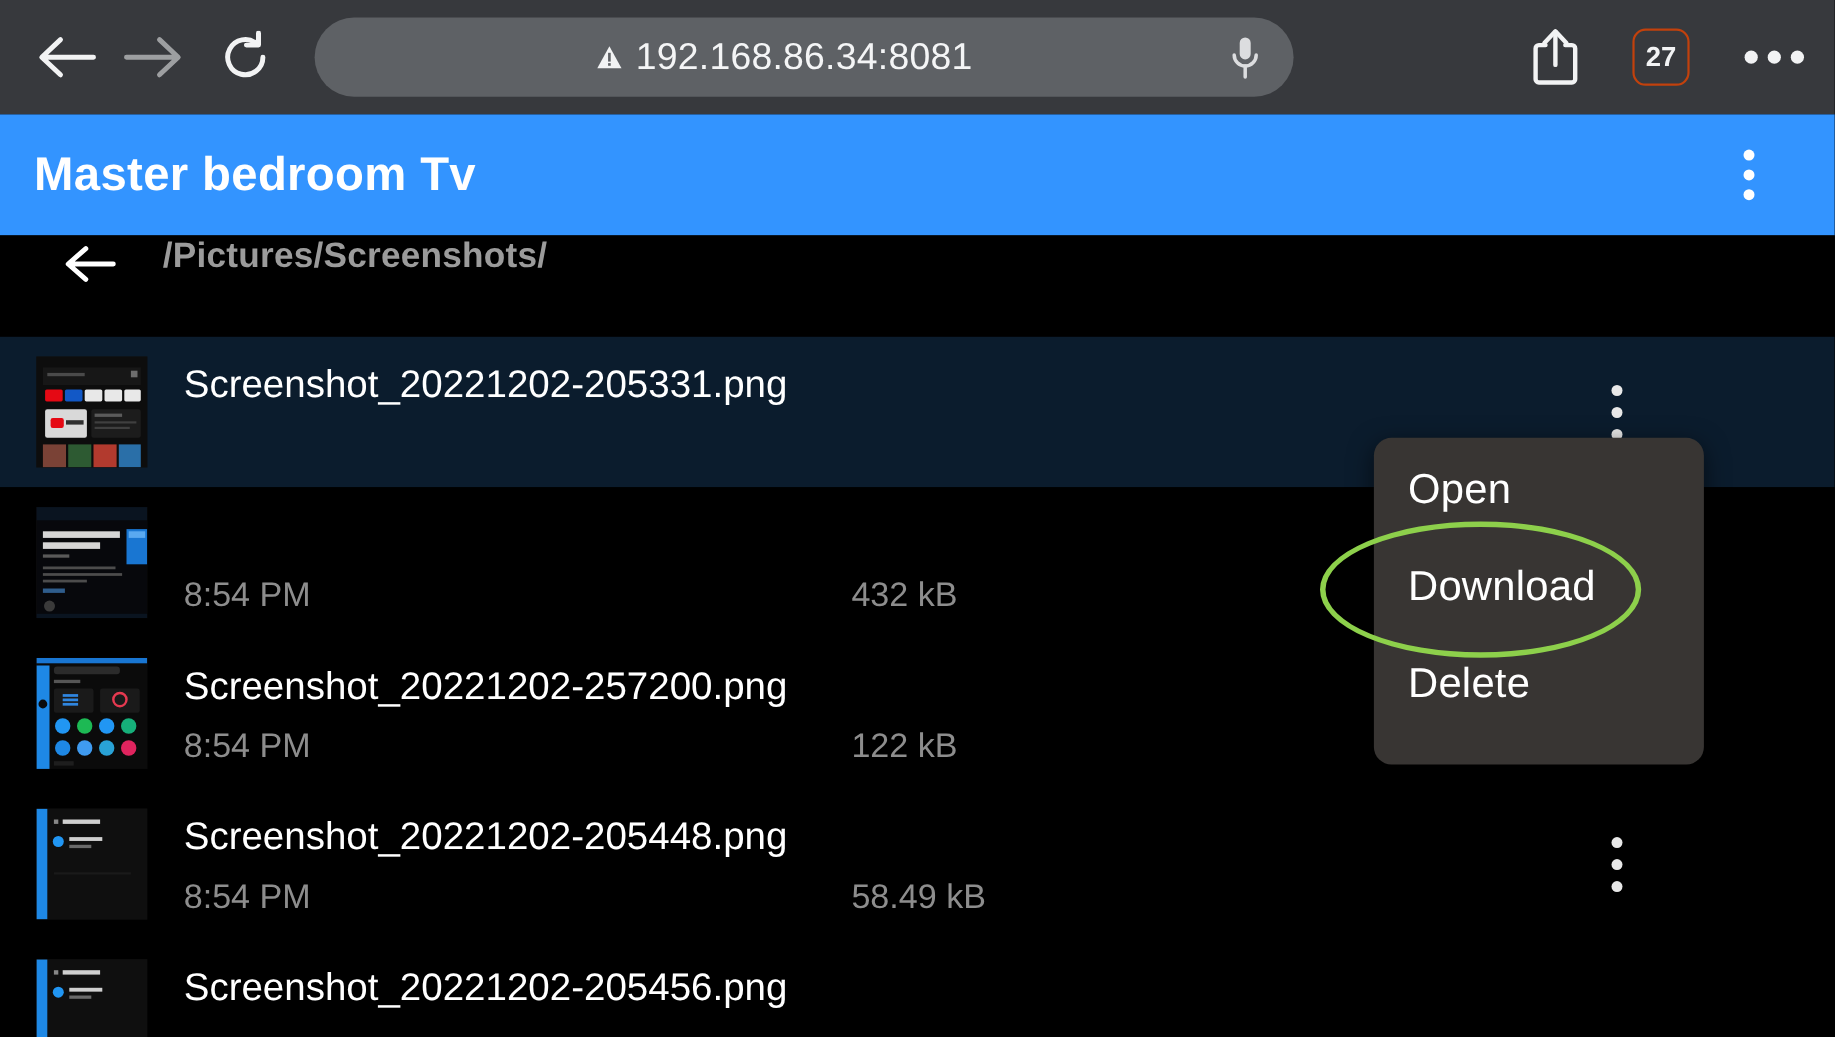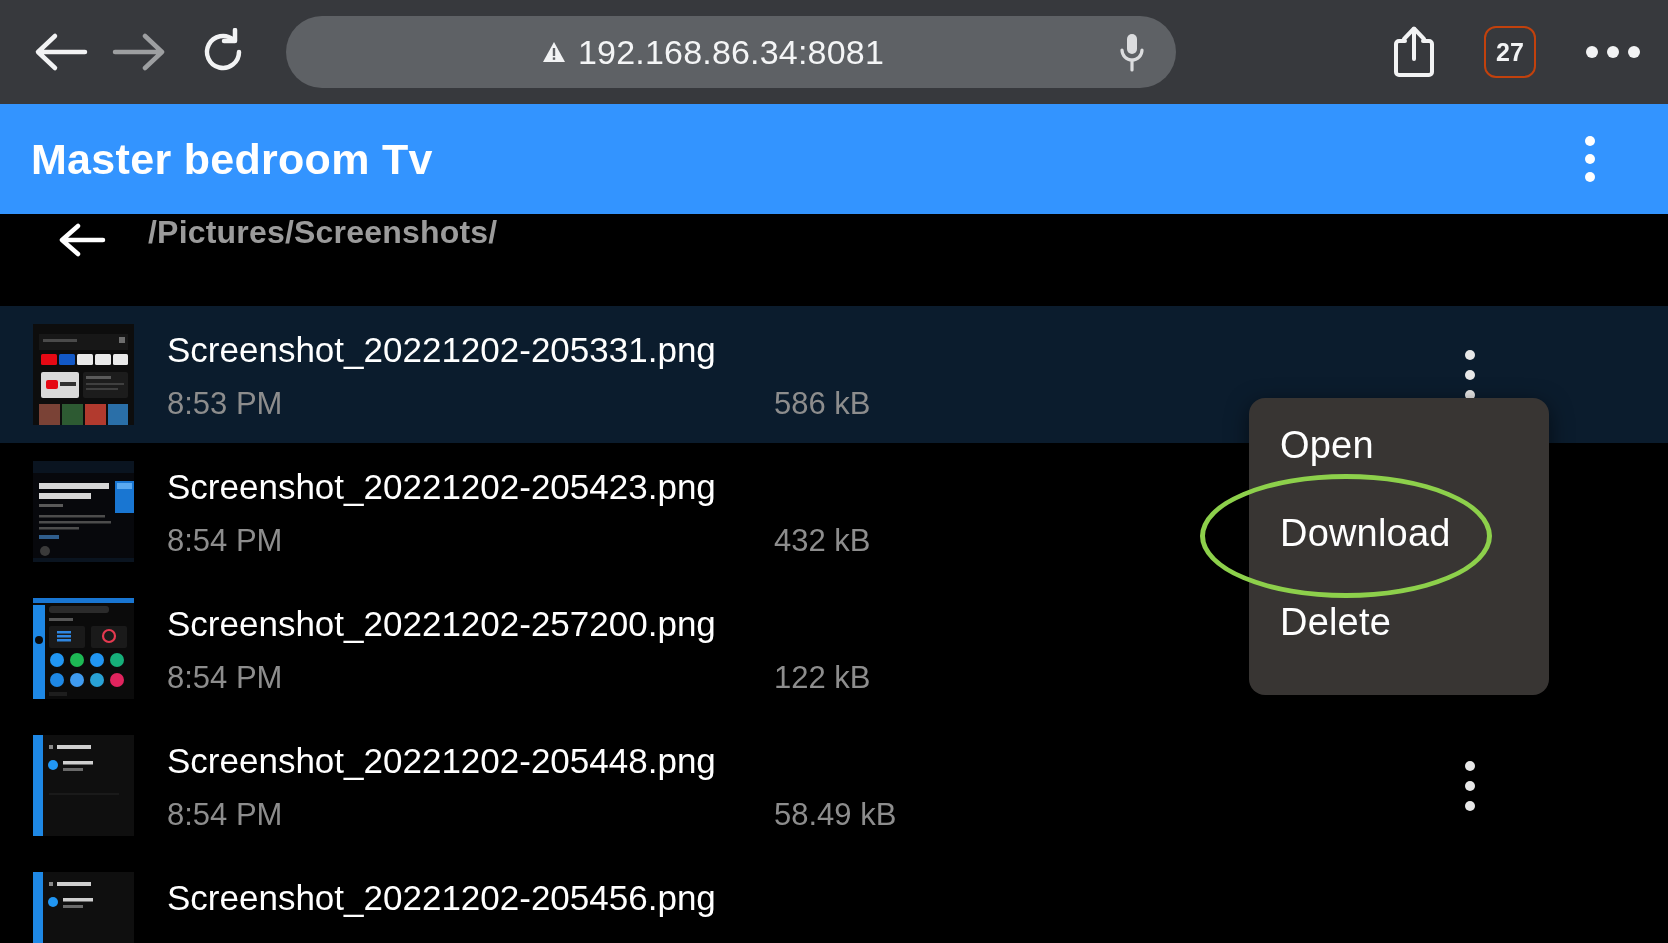--- a/index.html
+++ b/index.html
@@ -284,24 +284,20 @@
           <rect x="53" y="59" width="38" height="2" fill="#3f3f3f"></rect>
           <rect x="53" y="64" width="32" height="2" fill="#3f3f3f"></rect>
           <rect x="6" y="80" width="21" height="21" fill="#7a4236"></rect>
           <rect x="29" y="80" width="21" height="21" fill="#2d5a32"></rect>
           <rect x="52" y="80" width="21" height="21" fill="#b23a2e"></rect>
           <rect x="75" y="80" width="20" height="21" fill="#2a6fa8"></rect>
         </svg>
       </div>
       <div class="file-info">
         <div class="file-name">Screenshot_20221202-205331.png</div>
-        <div class="file-meta">
-          <div class="file-time">8:53 PM</div>
-          <div class="file-size">586 kB</div>
-        </div>
       </div>
       <div class="row-kebab">
         <i></i>
           <i></i>
           <i></i>
       </div>
     </div>
 
     <div class="file-row">
       <div class="thumb">
@@ -315,21 +311,20 @@
           <rect x="6" y="60" width="72" height="2.5" fill="#4c4c4c"></rect>
           <rect x="6" y="66" width="40" height="2.5" fill="#4c4c4c"></rect>
           <rect x="6" y="74" width="20" height="4" fill="#2f5d8c"></rect>
           <rect x="82" y="20" width="19" height="32" fill="#1976d2"></rect>
           <rect x="84" y="22" width="15" height="6" fill="#5aa9f0"></rect>
           <circle cx="12" cy="90" r="5" fill="#3a3a3a"></circle>
           <rect x="0" y="97" width="101" height="4" fill="#0a1420"></rect>
         </svg>
       </div>
       <div class="file-info">
-        <div class="file-name">Screenshot_20221202-205423.png</div>
         <div class="file-meta">
           <div class="file-time">8:54 PM</div>
           <div class="file-size">432 kB</div>
         </div>
       </div>
 
     </div>
 
     <div class="file-row">
       <div class="thumb">

